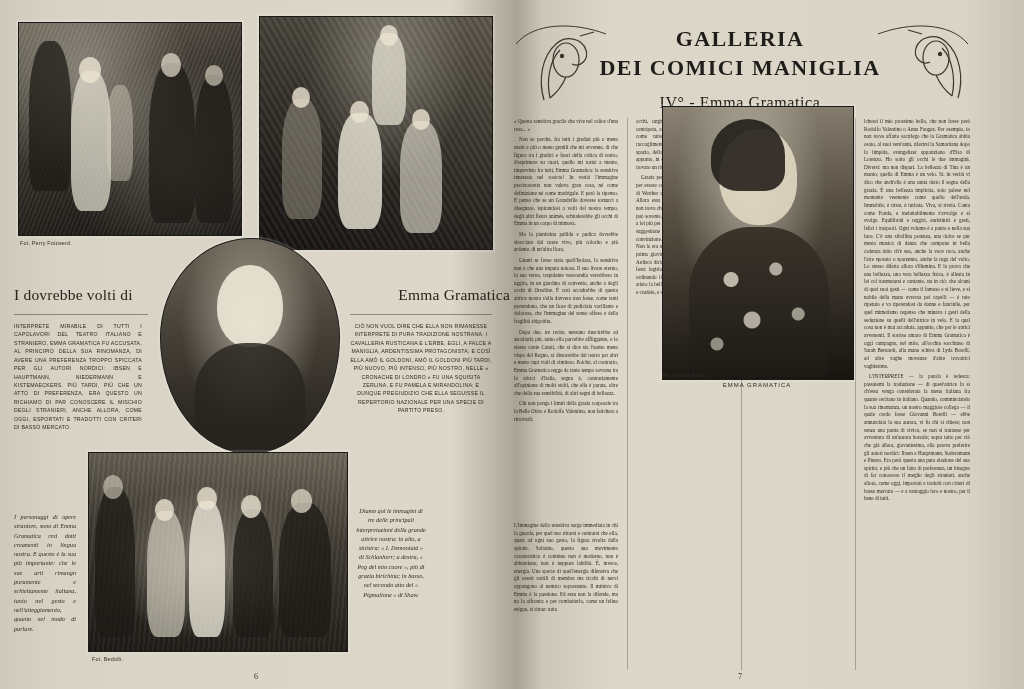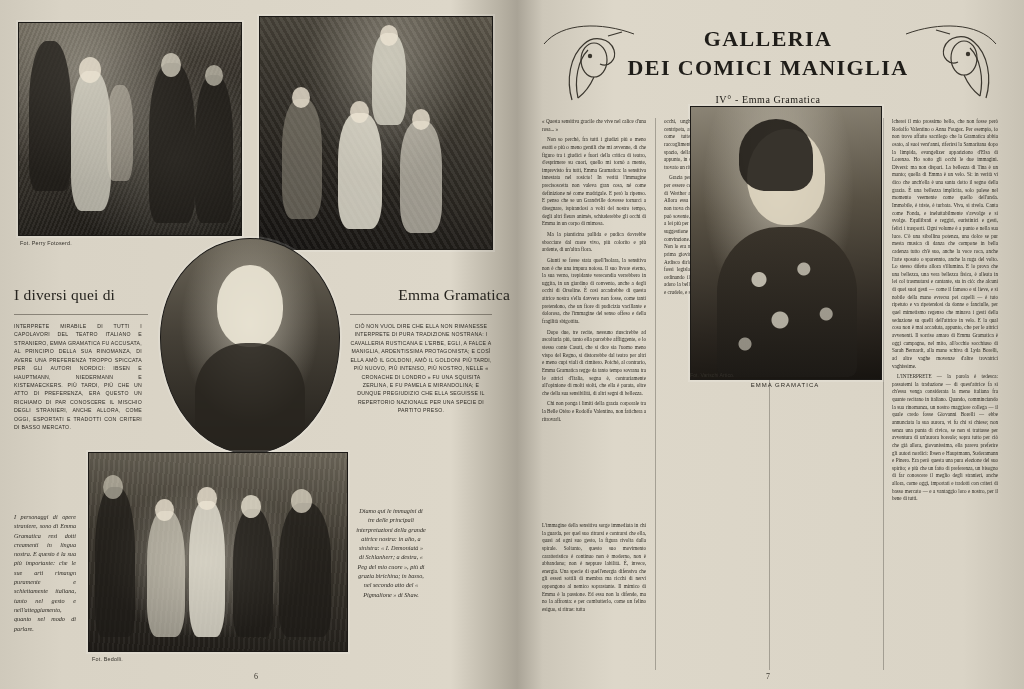--- a/index.html
+++ b/index.html
@@ -10,21 +10,21 @@
   }
   .spread{
     position:relative;width:1024px;height:689px;
     background:linear-gradient(90deg,#cfc9bb 0%,#d9d3c5 6%,#ddd7c9 44%,#b6b0a2 49%,#a9a396 50.5%,#cdc7b9 53%,#ddd7c9 60%,#dad4c6 94%,#c8c2b4 100%);
   }
   .page{
     position:absolute;top:0;height:689px;
     box-sizing:border-box;
   }
   .page-left{left:0;width:512px;padding:22px 26px 18px 30px;}
-  .page-right{left:512px;width:512px;padding:18px 30px 18px 26px;}
+  .page-right{left:484px;width:512px;padding:18px 30px 18px 26px;}
 
   .pagenum{
     position:absolute;bottom:8px;font-size:8px;color:#3a362e;
   }
   .pagenum-l{left:50%;transform:translateX(-50%);}
   .pagenum-r{left:50%;transform:translateX(-50%);}
 
   
   .photo{
     position:absolute;
@@ -79,21 +79,21 @@
 
   
   .masthead{position:absolute;left:30px;top:20px;width:452px;height:86px;}
   .title1,.title2{
     text-align:center;font-size:22px;letter-spacing:1.4px;color:#1f1d19;
     font-family:"Liberation Serif", serif;font-weight:bold;
   }
   .title1{margin-top:6px;}
   .title2{margin-top:3px;}
   .subtitle{
-    text-align:center;margin-top:13px;font-size:10px;color:#22201b;letter-spacing:.6px;
+    text-align:center;margin-top:13px;font-size:16px;color:#22201b;letter-spacing:.6px;
   }
   .byline{
     text-align:center;margin-top:3px;font-size:7.5px;color:#2b2822;letter-spacing:.5px;
   }
   .orn{position:absolute;color:#3a362e;}
 
   .cols{position:absolute;left:30px;top:118px;width:456px;height:552px;}
   .col{
     position:absolute;top:0;width:104px;
     font-size:5.1px;line-height:1.5;color:#2c2922;text-align:justify;
@@ -154,21 +154,21 @@
     </div>
 
     <div class="photo" style="left:160px;top:238px;width:178px;height:214px;border-radius:50% 50% 50% 50%/46% 46% 54% 54%;">
       <div class="grain" style="background:radial-gradient(ellipse at 50% 40%, rgba(236,230,214,.55), rgba(0,0,0,0) 55%),linear-gradient(180deg,#6a6457 0%,#454037 45%,#221f1a 100%);"></div>
       <div class="figs">
         <div class="head" style="left:56px;top:26px;width:66px;height:82px;background:rgba(240,234,218,.88);border-radius:50% 50% 46% 46%;"></div>
         <div class="fig" style="left:34px;top:104px;width:110px;height:108px;background:rgba(40,36,31,.82);border-radius:46% 46% 0 0;"></div>
       </div>
     </div>
 
-    <div class="hdr-left">I diversi quei di</div>
+    <div class="hdr-left">I dovrebbe volti di</div>
     <div class="hdr-right">Emma Gramatica</div>
 
     <div class="rule" style="left:14px;top:314px;width:134px;"></div>
     <div class="rule" style="left:350px;top:314px;width:142px;"></div>
 
     <div class="blurb" style="left:14px;top:322px;width:128px;">INTERPRETE MIRABILE DI TUTTI I CAPOLAVORI DEL TEATRO ITALIANO E STRANIERO, EMMA GRAMATICA FU ACCUSATA, AL PRINCIPIO DELLA SUA RINOMANZA, DI AVERE UNA PREFERENZA TROPPO SPICCATA PER GLI AUTORI NORDICI: IBSEN E HAUPTMANN, NIEDERMANN E KISTEMAECKERS. PIÙ TARDI, PIÙ CHE UN ATTO DI PREFERENZA, ERA QUESTO UN RICHIAMO DI PAR CONOSCERE IL MISCHIO DEGLI STRANIERI, ANCHE ALLORA, COME OGGI, ESPORTATI E TRADOTTI CON CRITERI DI BASSO MERCATO.</div>
     <div class="blurb tc" style="left:350px;top:322px;width:142px;">CIÒ NON VUOL DIRE CHE ELLA NON RIMANESSE INTERPRETE DI PURA TRADIZIONE NOSTRANA: I CAVALLERIA RUSTICANA E L'ERBE, EGLI, A FALCE A MANIGLIA, ARDENTISSIMA PROTAGONISTA; E COSÌ ELLA AMÒ IL GOLDONI, AMÒ IL GOLDONI PIÙ TARDI, PIÙ NUOVO, PIÙ INTENSO, PIÙ NOSTRO, NELLE « CRONACHE DI LONDRO » FU UNA SQUISITA ZERLINA, E FU PAMELA E MIRANDOLINA; E DUNQUE PREGIUDIZIO CHE ELLA SEGUISSE IL REPERTORIO NAZIONALE PER UNA SPECIE DI PARTITO PRESO.</div>
 
     <div class="photo" style="left:88px;top:452px;width:258px;height:198px;">
       <div class="grain" style="background:radial-gradient(ellipse at 45% 55%, rgba(228,222,206,.40), rgba(0,0,0,0) 50%),repeating-linear-gradient(95deg, rgba(255,255,255,.04) 0 2px, rgba(0,0,0,.07) 2px 5px),linear-gradient(185deg,#6f695c 0%,#423d34 42%,#1e1b17 100%);"></div>

